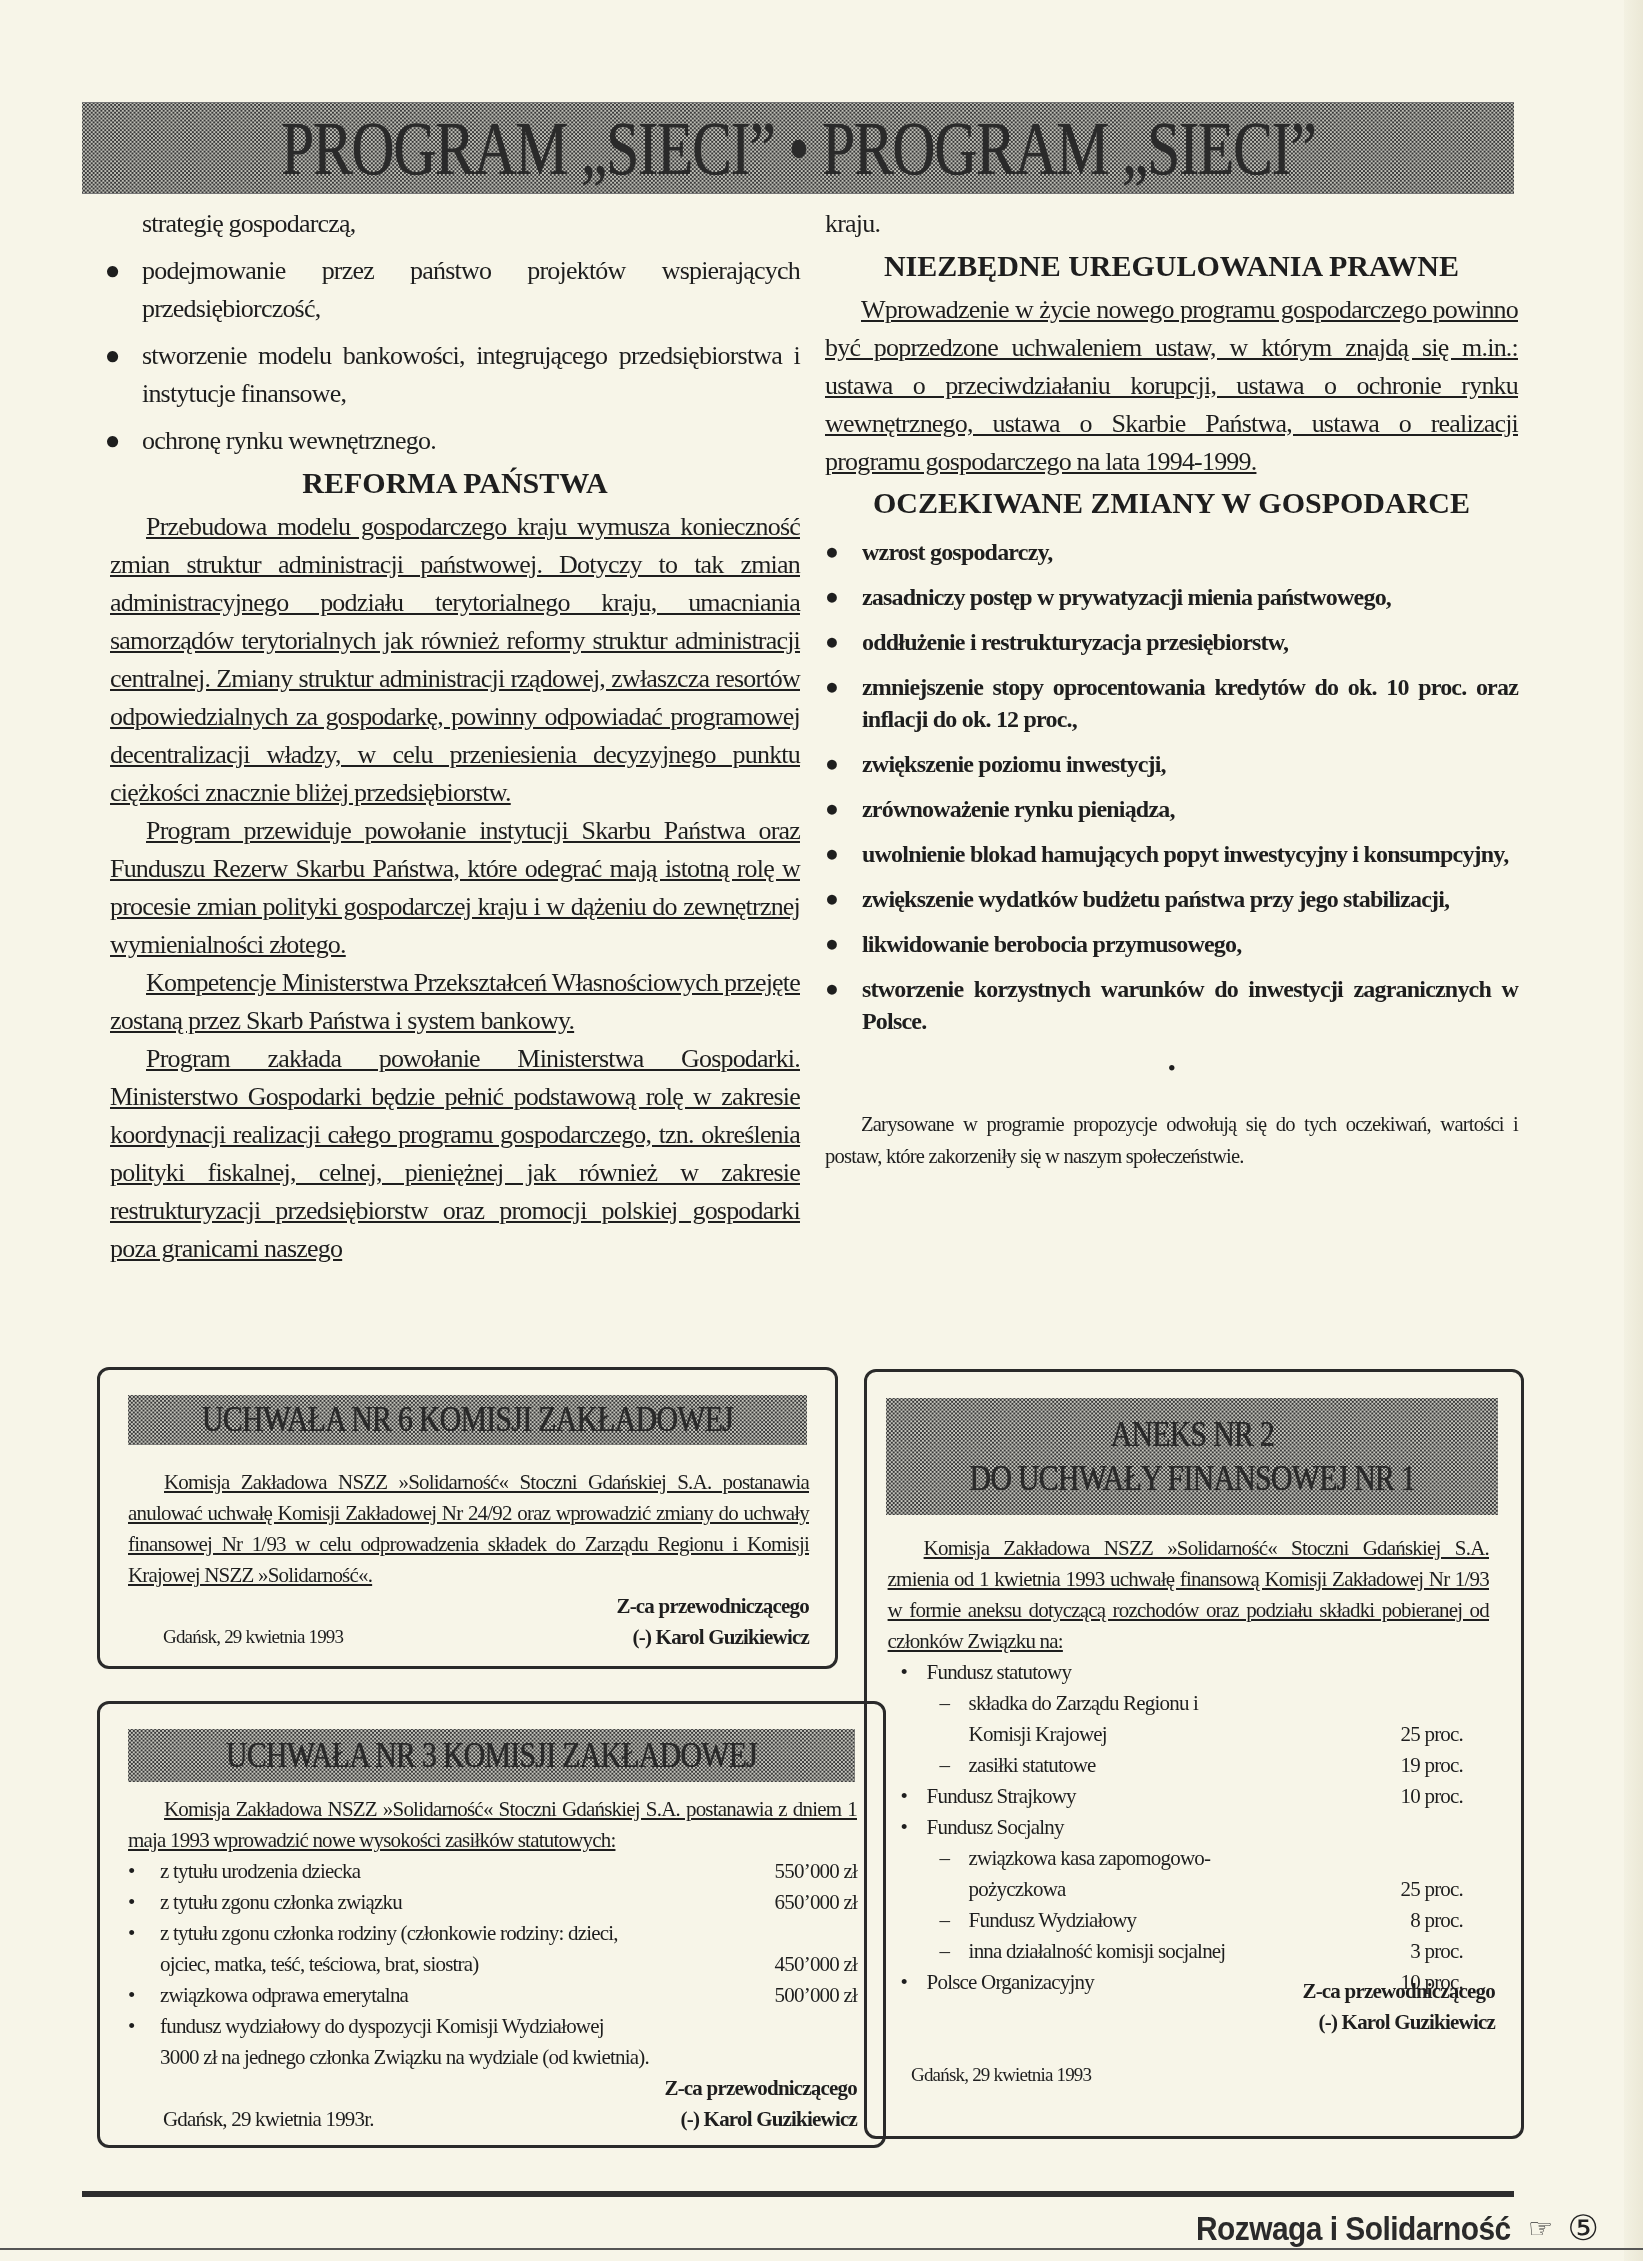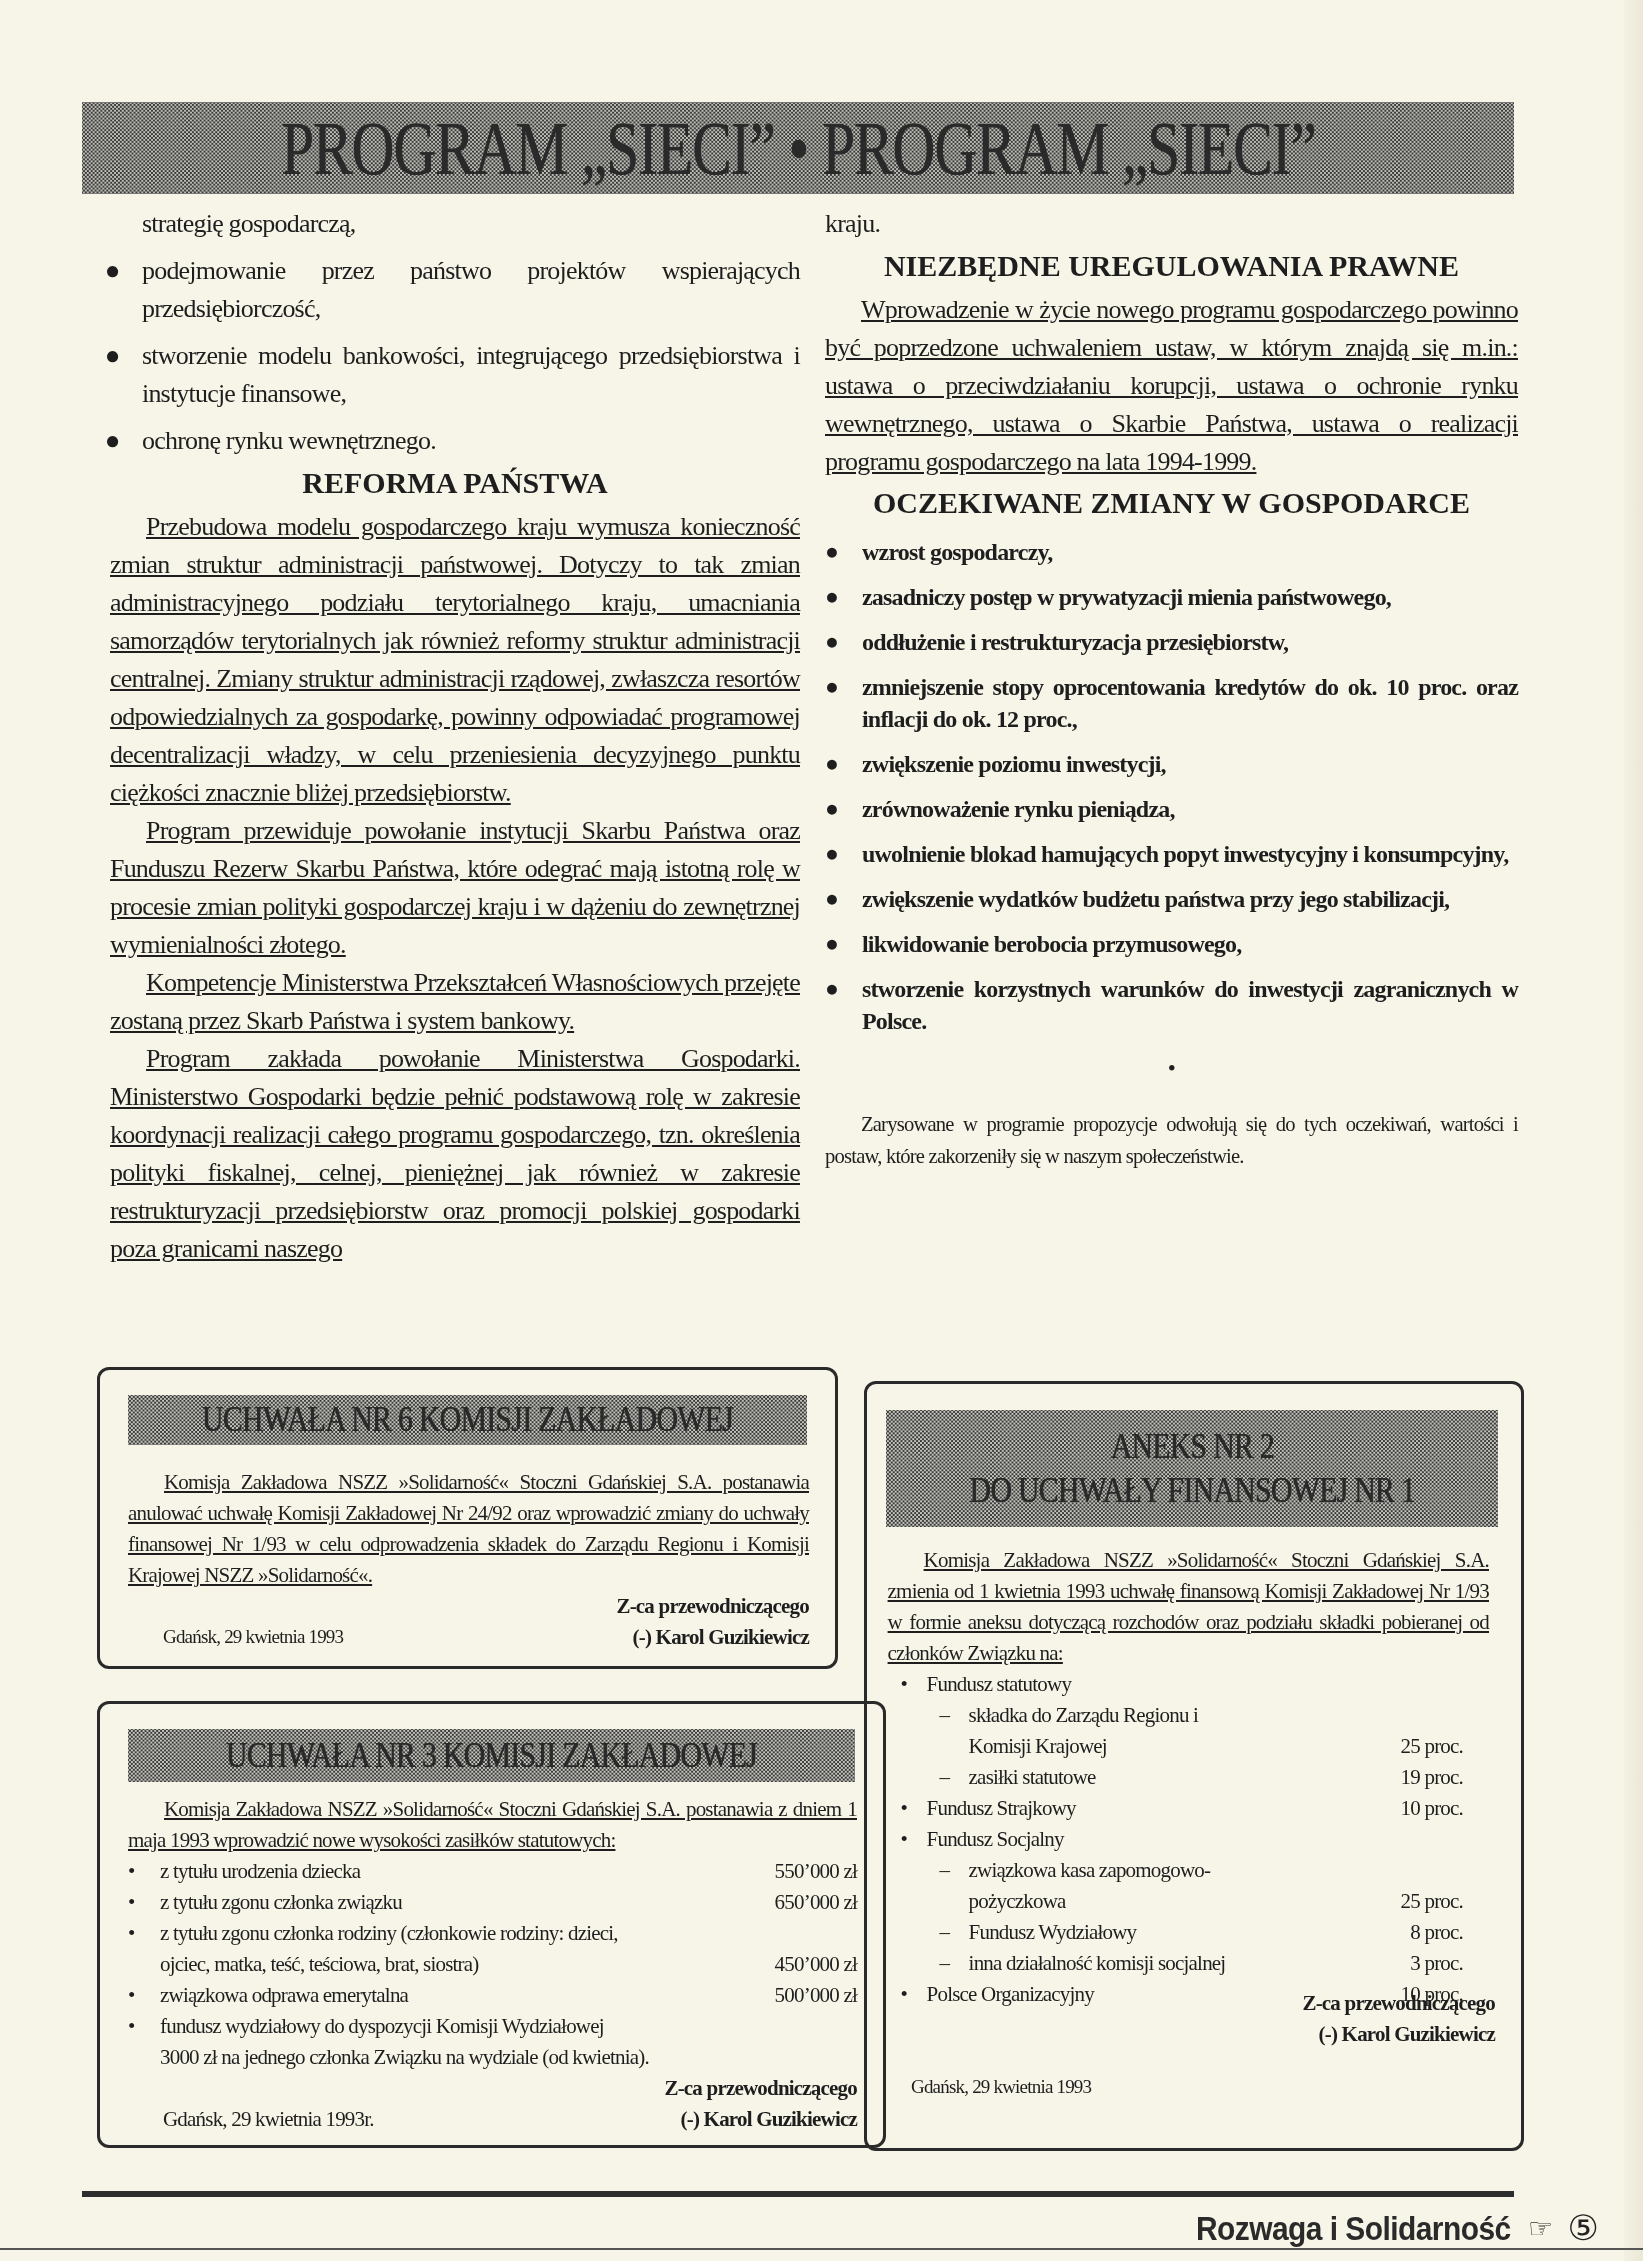--- a/index.html
+++ b/index.html
@@ -203,21 +203,21 @@
         </li>
     </ul>
     <p class="sign">Z-ca przewodniczącego</p>
     <div class="amt-row">
       <span style="padding-left:35px">Gdańsk, 29 kwietnia 1993r.</span>
       <span class="sign">(-) Karol Guzikiewicz</span>
     </div>
   </div>
 </div>
 
-<div class="box cond" style="left:864px; top:1369px; width:654px; height:764px;margin-top:12px;">
+<div class="box cond" style="left:864px; top:1369px; width:654px; height:764px;">
   <div class="box-hdr" style="top:26px; height:117px; left:19.3px; right:22.6px;">
     <div class="box-hdr-text">ANEKS NR 2</div>
     <div class="box-hdr-text" style="margin-top:5.2px">DO UCHWAŁY FINANSOWEJ NR 1</div>
   </div>
   <div class="box-body" style="top:161px; left:20.6px; right:32px;">
     <p class="indent">Komisja Zakładowa NSZZ »Solidarność« Stoczni Gdańskiej S.A. zmienia od 1 kwietnia 1993 uchwałę finansową Komisji Zakładowej Nr 1/93 w formie aneksu dotyczącą rozchodów oraz podziału składki pobieranej od członków Związku na:</p>
     <ul class="sub-list" id="aneks-rows">
         <li class="lvl1"><span class="mark">•</span><span>Fundusz statutowy</span><span class="pct"></span></li>
         <li class="lvl2"><span class="mark">–</span><span>składka do Zarządu Regionu i</span><span class="pct"></span></li>
         <li class="lvl2"><span>Komisji Krajowej</span><span class="pct">25 proc.</span></li>

